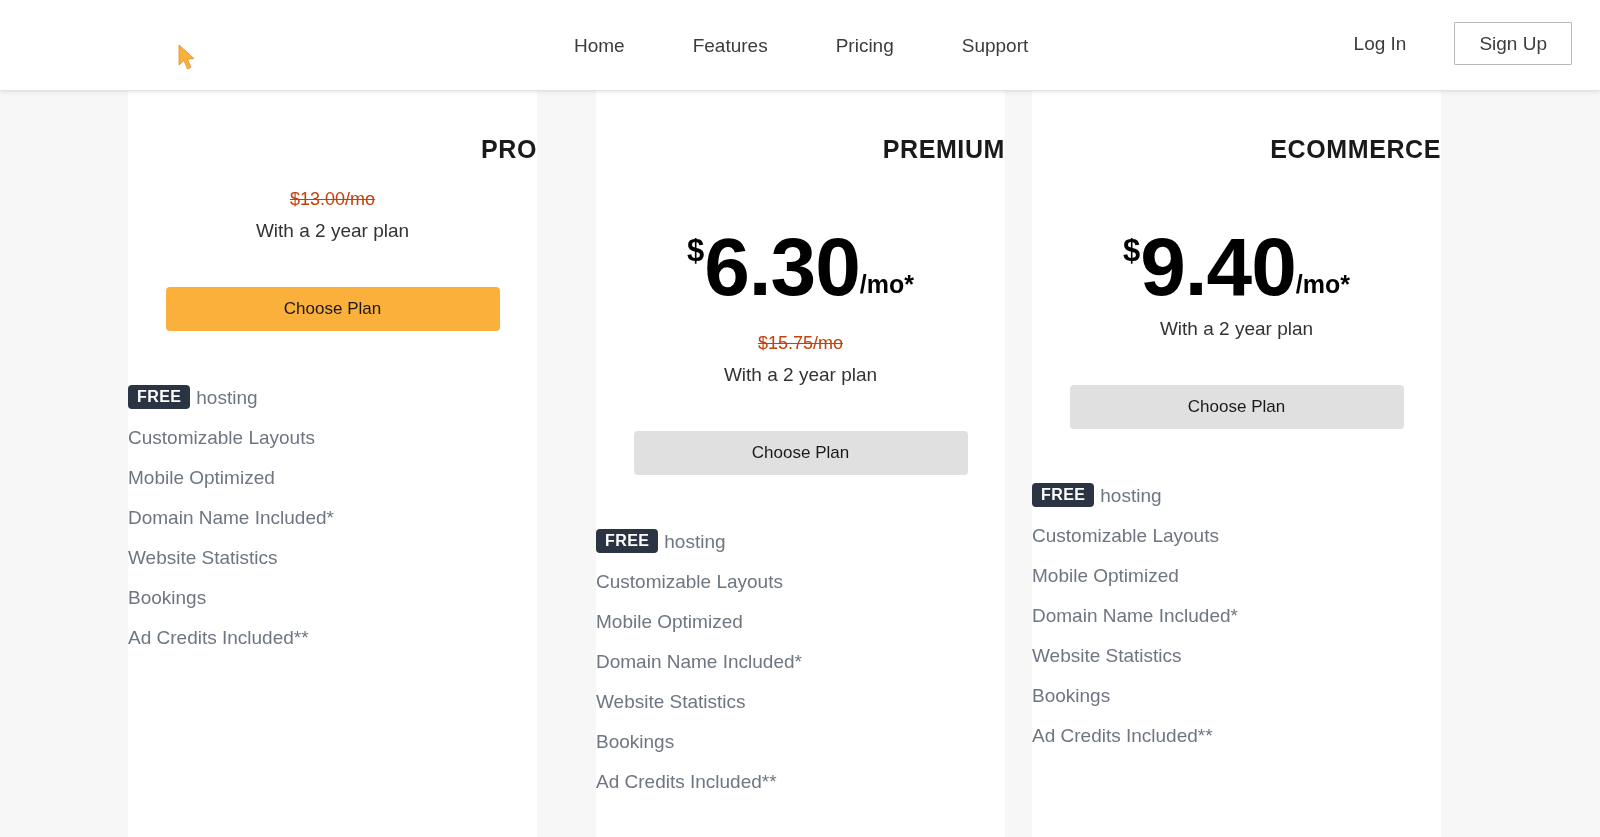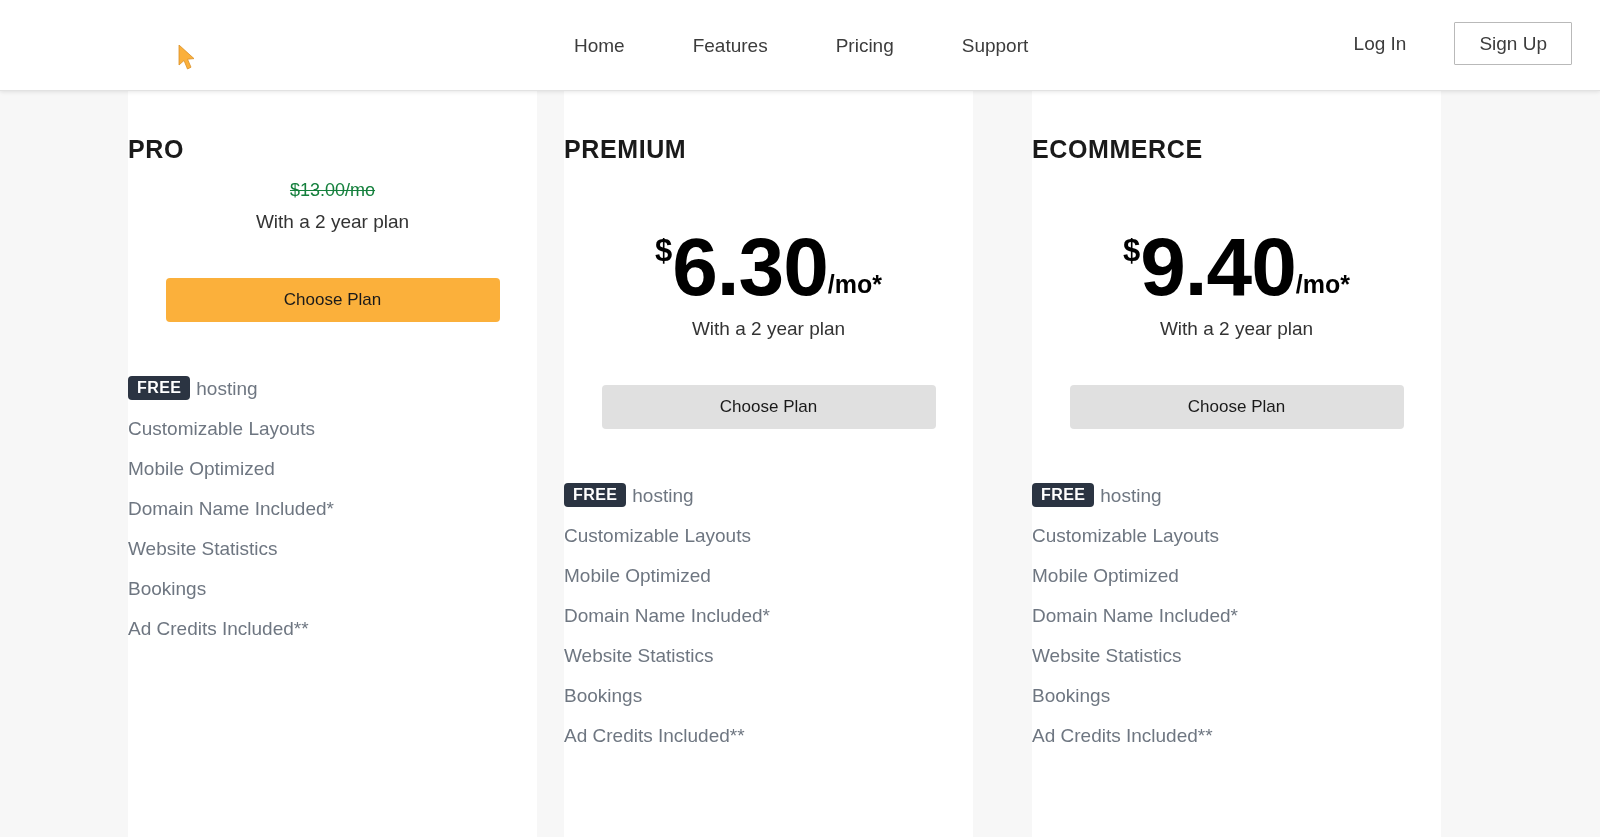--- a/index.html
+++ b/index.html
@@ -98,26 +98,26 @@
   }
   .card {
     position: absolute;
     top: 0;
     width: 409px;
     height: 746px;
     background: #ffffff;
     overflow: hidden;
   }
   .card-1 { left: 128px; }
-  .card-2 { left: 564px; }
+  .card-2 { left: 596px; }
   .card-3 { left: 1032px; }
 
   .plan-name {
     margin-top: 44px;
-    text-align: left;
+    text-align: right;
     font-size: 25px;
     font-weight: bold;
     color: #1a1a1a;
     letter-spacing: 0.6px;
   }
 
   .price-row {
     margin-top: 62px;
     text-align: center;
     white-space: nowrap;
@@ -135,24 +135,24 @@
     color: #000;
     letter-spacing: -1px;
   }
   .per {
     font-size: 25px;
     font-weight: bold;
     color: #000;
     vertical-align: 2px;
   }
   .old-price {
-    margin-top: 16px;
+    margin-top: 25px;
     text-align: center;
     font-size: 18px;
-    color: #15803d;
+    color: #c2410c;
     text-decoration: line-through;
   }
   .term {
     margin-top: 10px;
     text-align: center;
     font-size: 19px;
     color: #333;
   }
 
   .choose-btn {
@@ -238,20 +238,21 @@
       <div class="feature">Bookings</div>
       <div class="feature">Ad Credits Included**</div>
     </div>
   </div>
 
   <div class="card card-2">
     <div class="plan-name">PREMIUM</div>
     <div class="price-row">
       <span class="cur">$</span><span class="amount">6.30</span><span class="per">/mo*</span>
     </div>
+    <div class="old-price">$15.75/mo</div>
     <div class="term">With a 2 year plan</div>
     <button class="choose-btn btn-muted">Choose Plan</button>
     <div class="features">
       <div class="feature"><span class="badge">FREE</span><span class="badge-after">hosting</span></div>
       <div class="feature">Customizable Layouts</div>
       <div class="feature">Mobile Optimized</div>
       <div class="feature">Domain Name Included*</div>
       <div class="feature">Website Statistics</div>
       <div class="feature">Bookings</div>
       <div class="feature">Ad Credits Included**</div>

